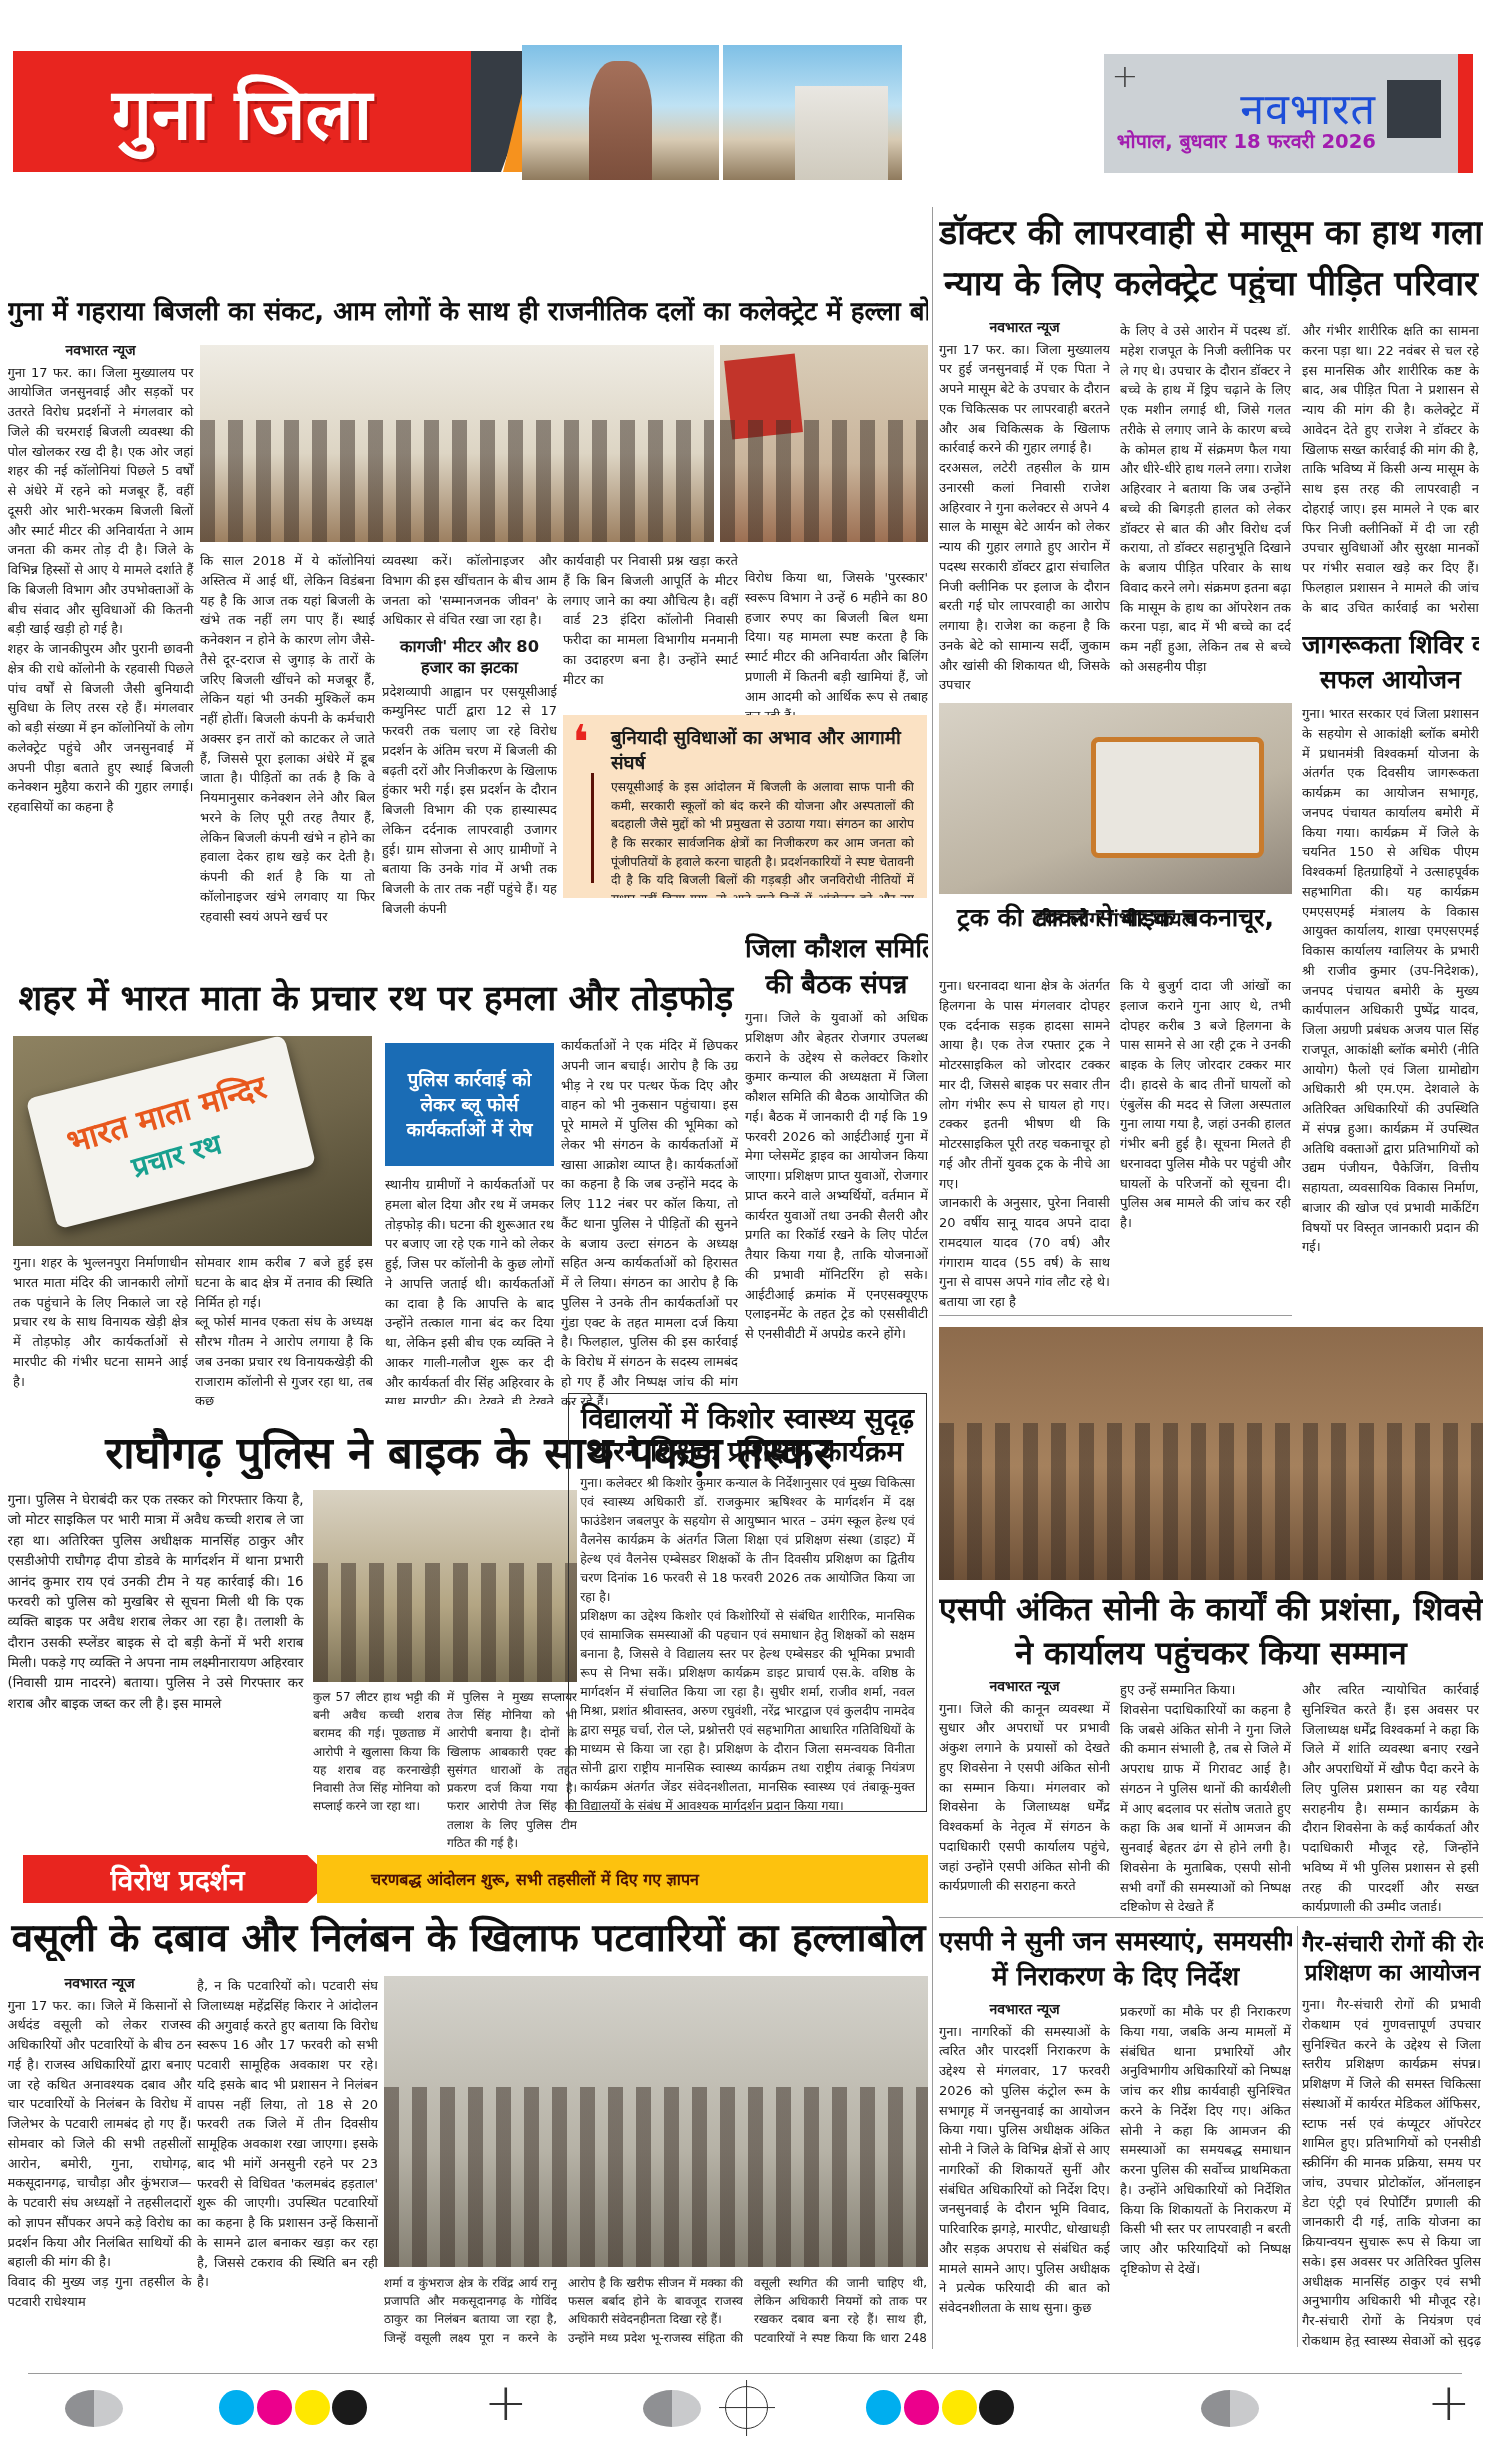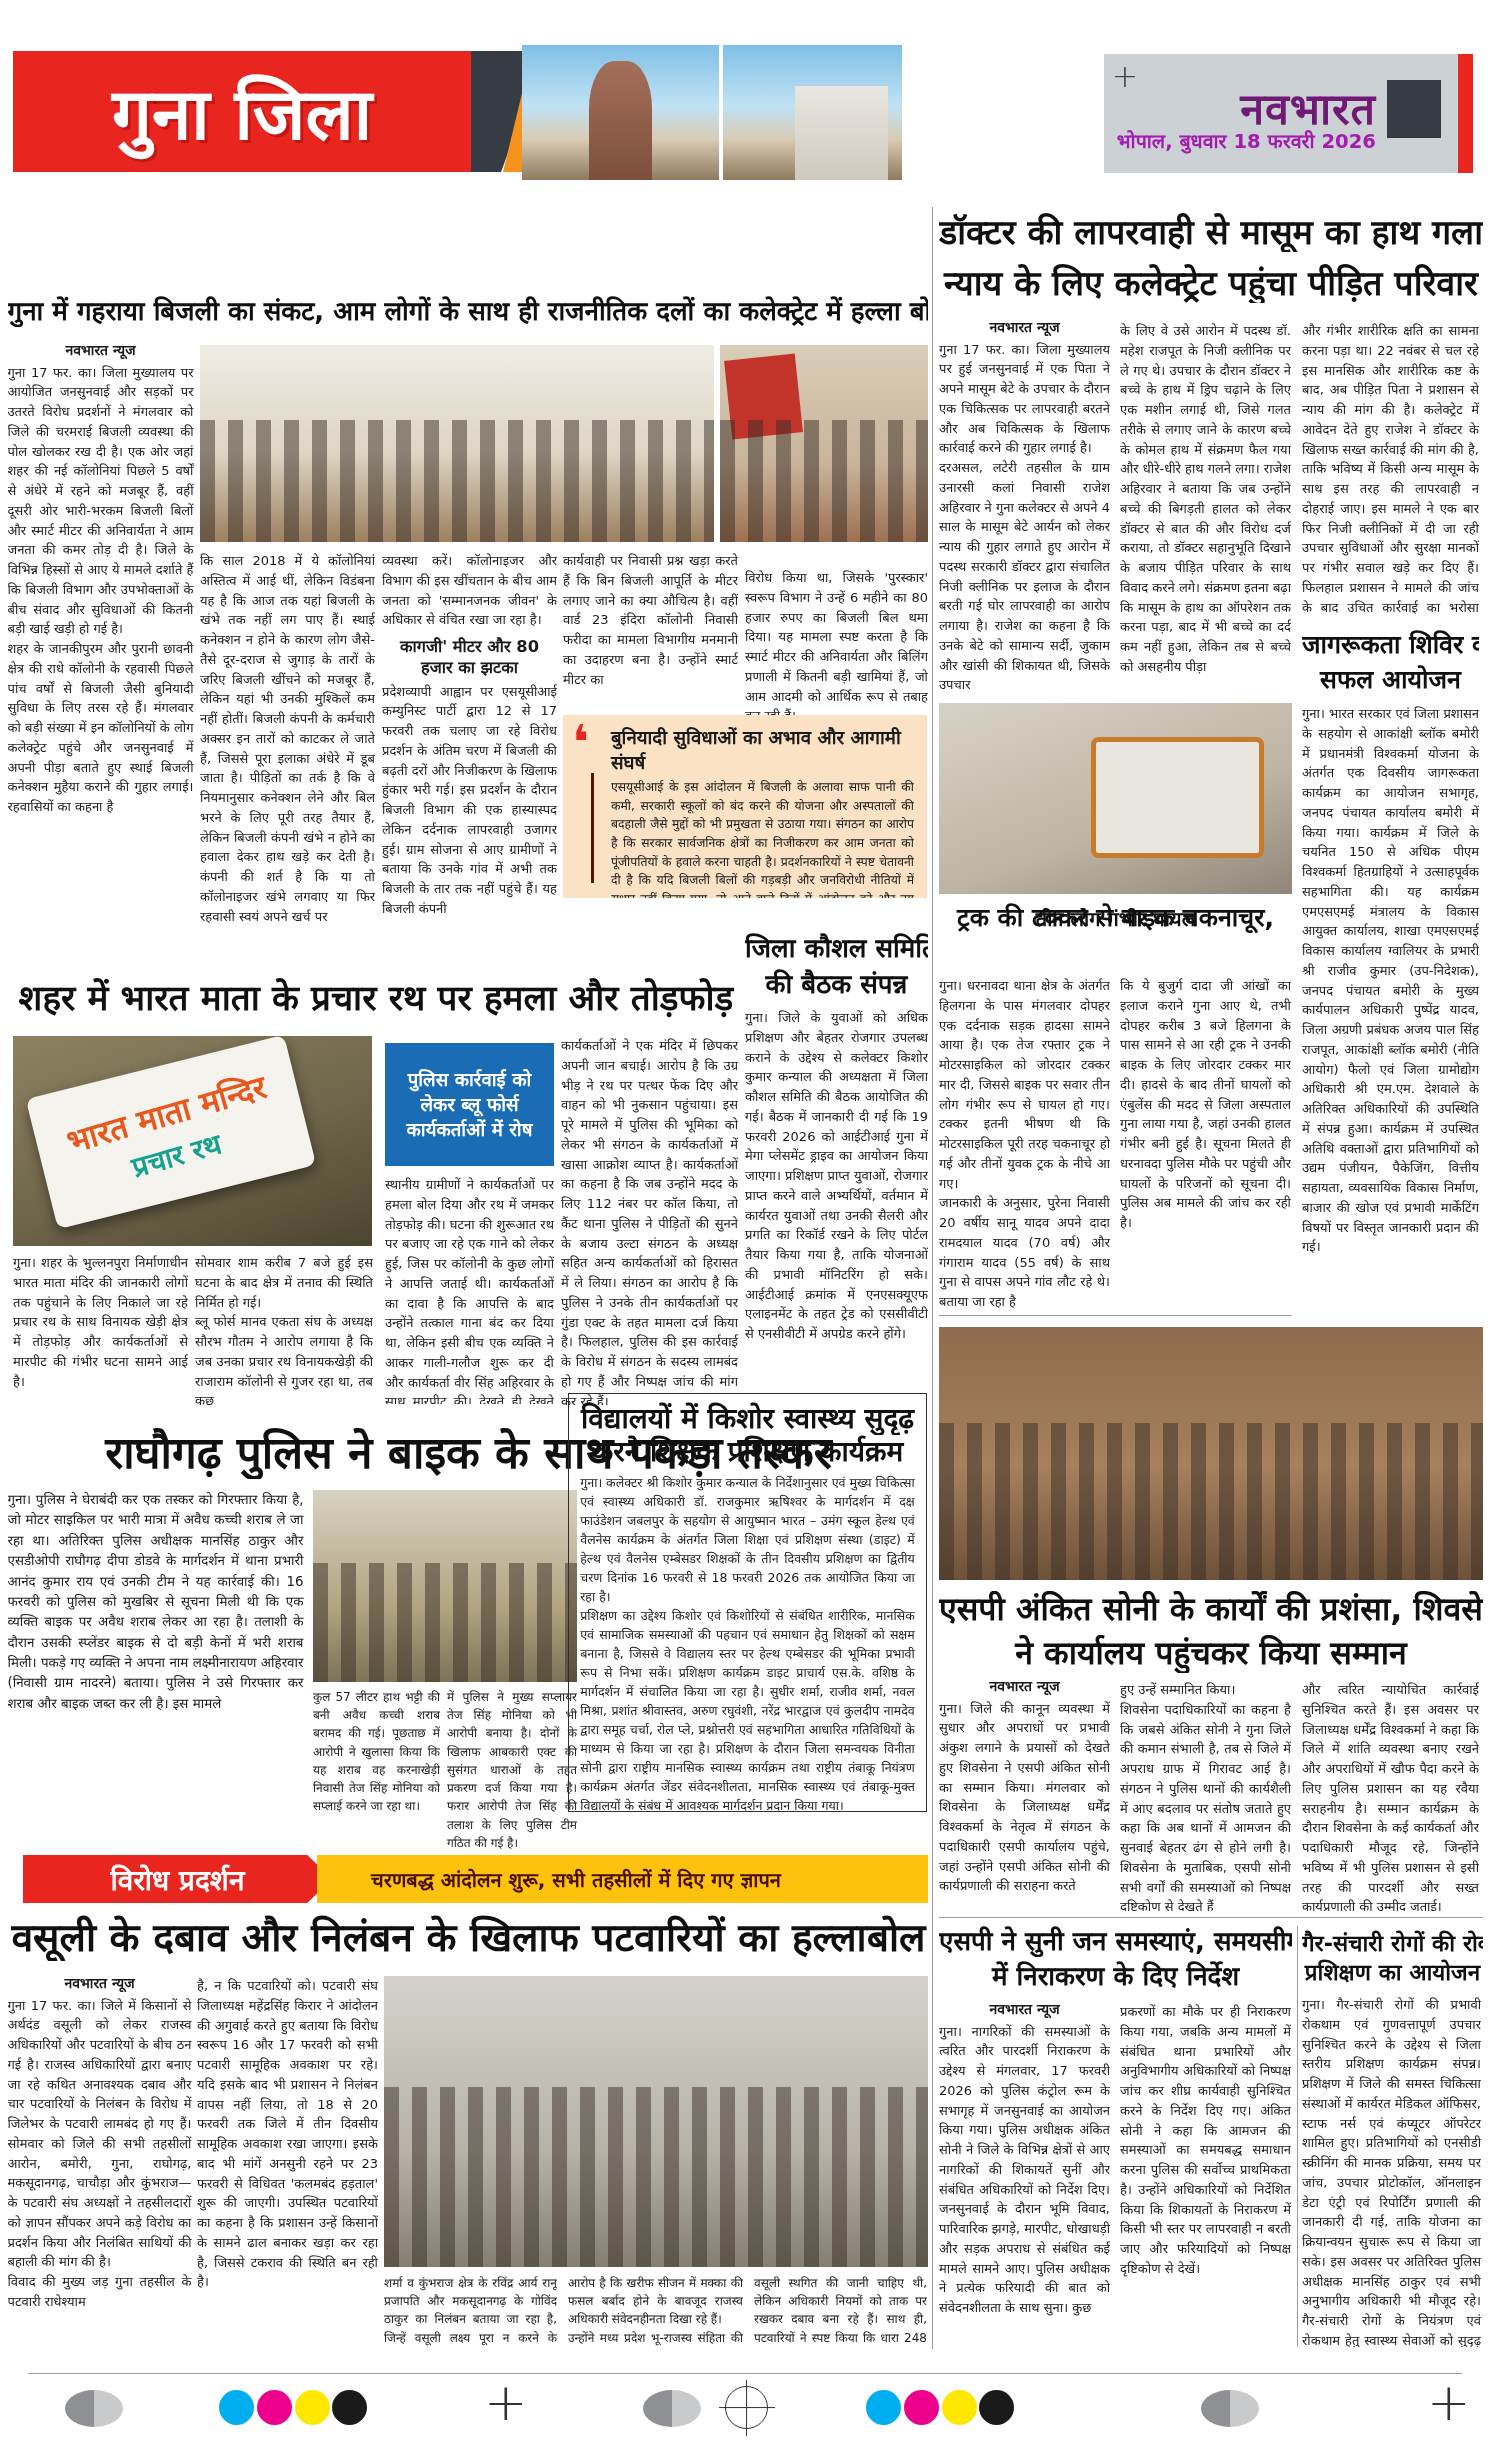--- a/index.html
+++ b/index.html
@@ -15,21 +15,21 @@
   .crosshead{font-weight:bold;text-align:center;font-size:16.3px;line-height:1.3;margin:5.6px 0 3.7px 0;}
   .vrule{background:#9a9a9a;width:0.9px;}
   .hrule{background:#9a9a9a;height:0.9px;}
   
   #region-banner{background:#e8251f;color:#fff;display:flex;align-items:center;justify-content:center;
       font-weight:bold;font-size:71px;text-shadow:2.8px 2.8px 0 rgba(120,0,0,.35);}
   #mast-dark{background:#363c44;clip-path:polygon(0 0,100% 0,40% 100%,0 100%);}
   #mast-orange{background:#f6921e;clip-path:polygon(0 100%,55% 0,100% 0,45% 100%);}
   .sky{background:linear-gradient(180deg,#7fc0e6 0%,#bfe2f4 45%,#d8cbb4 70%,#8f7a5d 100%);}
   #mast-right{background:#ccd1d5;}
-  #paper-name{font-weight:bold;font-size:43px;color:#701a75;letter-spacing:0.9px;}
+  #paper-name{font-weight:normal;font-size:43px;color:#1d4ed8;letter-spacing:0.9px;}
   #paper-date{font-weight:bold;font-size:19.6px;color:#a21caf;}
   #logo-block{background:#363c44;}
   #mast-redstripe{background:#e8251f;}
   .cropmark{color:#444;font-size:32px;font-weight:200;line-height:1;}
   
   #lead-headline{font-size:54px;}
   #lead-subhead{font-size:26px;}
   .peach{background:#fbe2c4;}
   .quote-glyph{color:#e8251f;font-size:48px;line-height:.8;font-weight:bold;}
   .peach h3{margin:0 0 3.7px 0;font-size:18.6px;}
@@ -50,21 +50,21 @@
   .ph-rath{background:linear-gradient(160deg,#8e8261 0%,#6f654a 55%,#4c452f 100%);}
   .rath-sign{position:absolute;left:7%;top:14%;width:74%;height:64%;background:#f4f3ee;border-radius:9.3px;
      transform:rotate(-14deg);box-shadow:0 5.6px 13px rgba(0,0,0,.45);display:flex;flex-direction:column;
      align-items:center;justify-content:center;gap:1.9px;}
   .rath-sign .l1{color:#e8581c;font-weight:bold;font-size:32px;transform:rotate(-2deg);}
   .rath-sign .l2{color:#17a08f;font-weight:bold;font-size:28px;transform:rotate(-2deg);}
   
   #kicker-red{background:#e8251f;color:#fff;display:flex;align-items:center;justify-content:center;
      font-weight:bold;font-size:28px;clip-path:polygon(0 0,92% 0,100% 50%,92% 100%,0 100%);}
   #kicker-yellow{background:#fdc20e;color:#4a1006;display:flex;align-items:center;
-     font-weight:bold;font-size:20px;padding-left:54px;}
+     font-weight:bold;font-size:16px;padding-left:54px;}
   .boxed{border:1.9px solid #2f2f2f;}
   
   .halfdot{width:58px;height:37px;border-radius:50%;background:linear-gradient(90deg,#8f9093 0 50%,#c9cacc 50% 100%);}
   .cmyk span{display:inline-block;width:35px;height:35px;border-radius:50%;margin-right:2.8px;}
   .c-c{background:#00aeef;} .c-m{background:#ec008c;} .c-y{background:#ffe800;} .c-k{background:#1a1a1a;}
   .plus{font-size:52px;font-weight:200;color:#333;line-height:37px;}
   .regcircle{width:43px;height:43px;border:1.9px solid #333;border-radius:50%;position:relative;}
   .regcircle::before,.regcircle::after{content:"";position:absolute;background:#333;}
   .regcircle::before{left:50%;top:-7.5px;bottom:-7.5px;width:1.9px;transform:translateX(-50%);}
   .regcircle::after{top:50%;left:-7.5px;right:-7.5px;height:1.9px;transform:translateY(-50%);}

